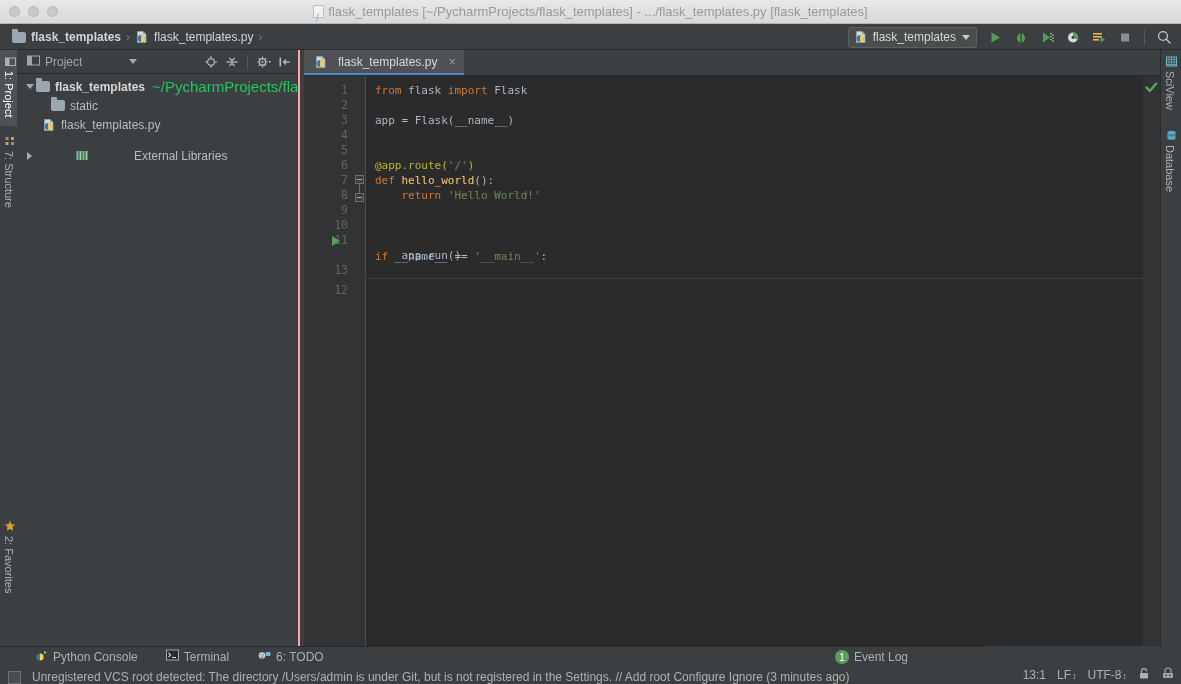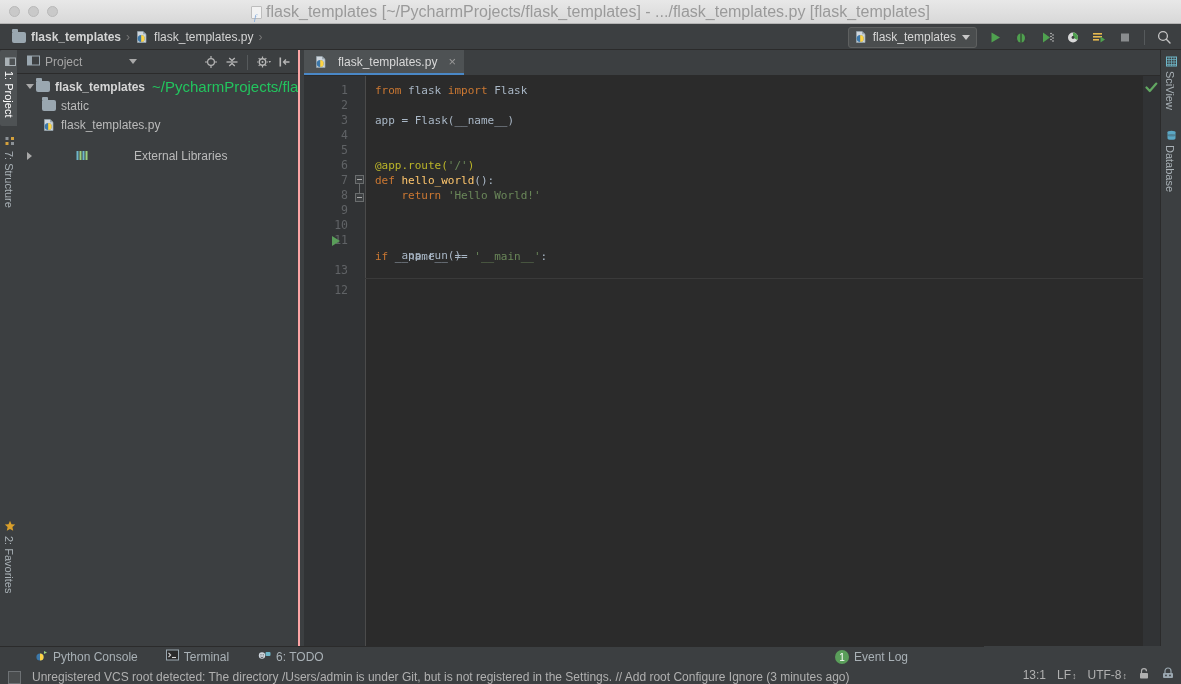--- a/index.html
+++ b/index.html
@@ -44,21 +44,21 @@
     background: #c9c9c9;
     border: 1px solid #b9b9b9;
     box-sizing: border-box;
   }
   .title-text {
     position: absolute;
     left: 0; top: 0;
     width: 1181px; height: 24px;
     line-height: 24px;
     text-align: center;
-    font-size: 16px;
+    font-size: 13px;
     color: #9a9a9a;
   }
   .title-doc-icon {
     display: inline-block;
     vertical-align: -2px;
     width: 11px; height: 13px;
     margin-right: 4px;
     background: #f2f2f2;
     border: 1px solid #bdbdbd;
     border-radius: 1px;
@@ -735,21 +735,21 @@
 
       <div class="row" style="padding-left:6px;">
         <span class="arrow">
             <span class="tri-down"></span>
           </span>
         <span class="ico ico-folder gray"></span>
         <span class="label bold">flask_templates</span>
         <span class="path">~/PycharmProjects/fla</span>
       </div>
 
-      <div class="row" style="padding-left:25px;">
+      <div class="row" style="padding-left:34px;">
         <span class="ico ico-folder gray"></span>
         <span class="label">static</span>
       </div>
 
 
       <div class="row" style="padding-left:25px;">
         <span class="ico ico-py">
           <svg width="14" height="14" viewBox="0 0 14 14">
             <path d="M2.5 1.5 H8 L11 4.3 V12.5 H2.5 Z" fill="#cfd6dd" stroke="#9aa7b0" stroke-width="0.7"></path>
             <path d="M8 1.5 L11 4.3 H8 Z" fill="#9aa7b0"></path>

